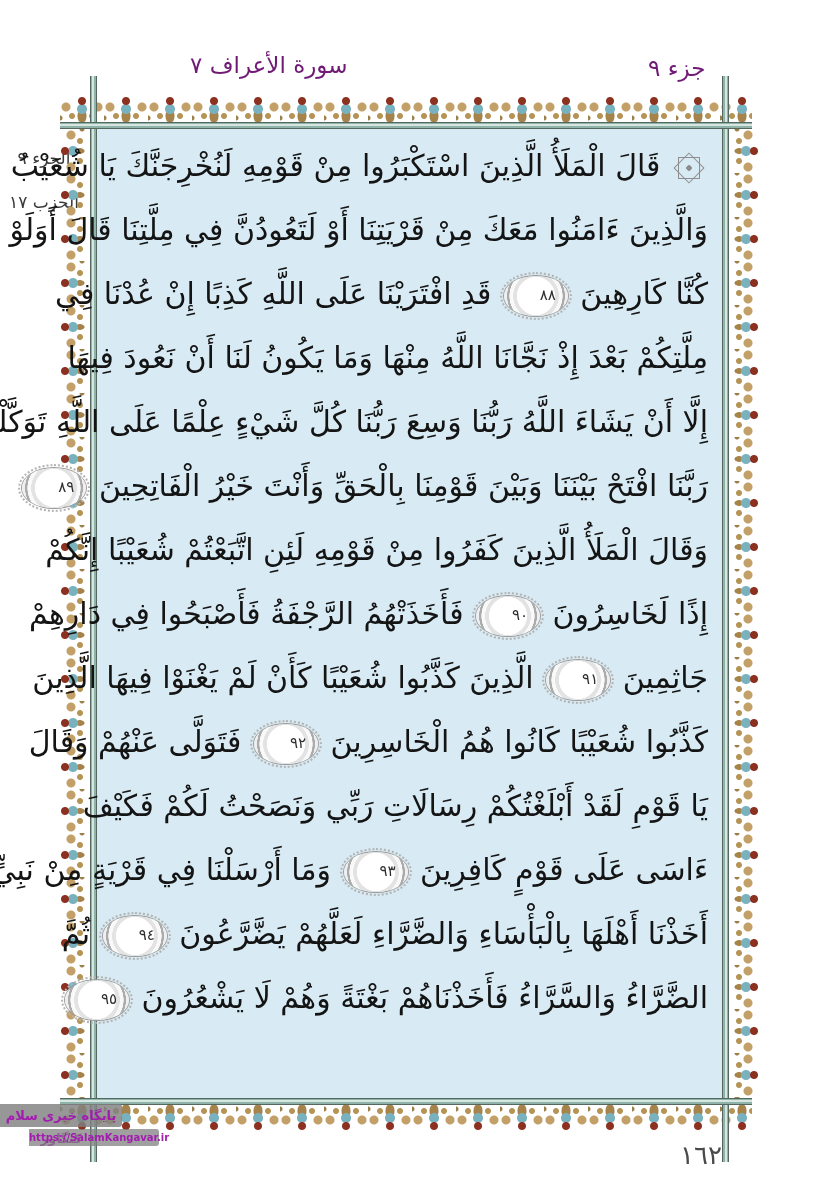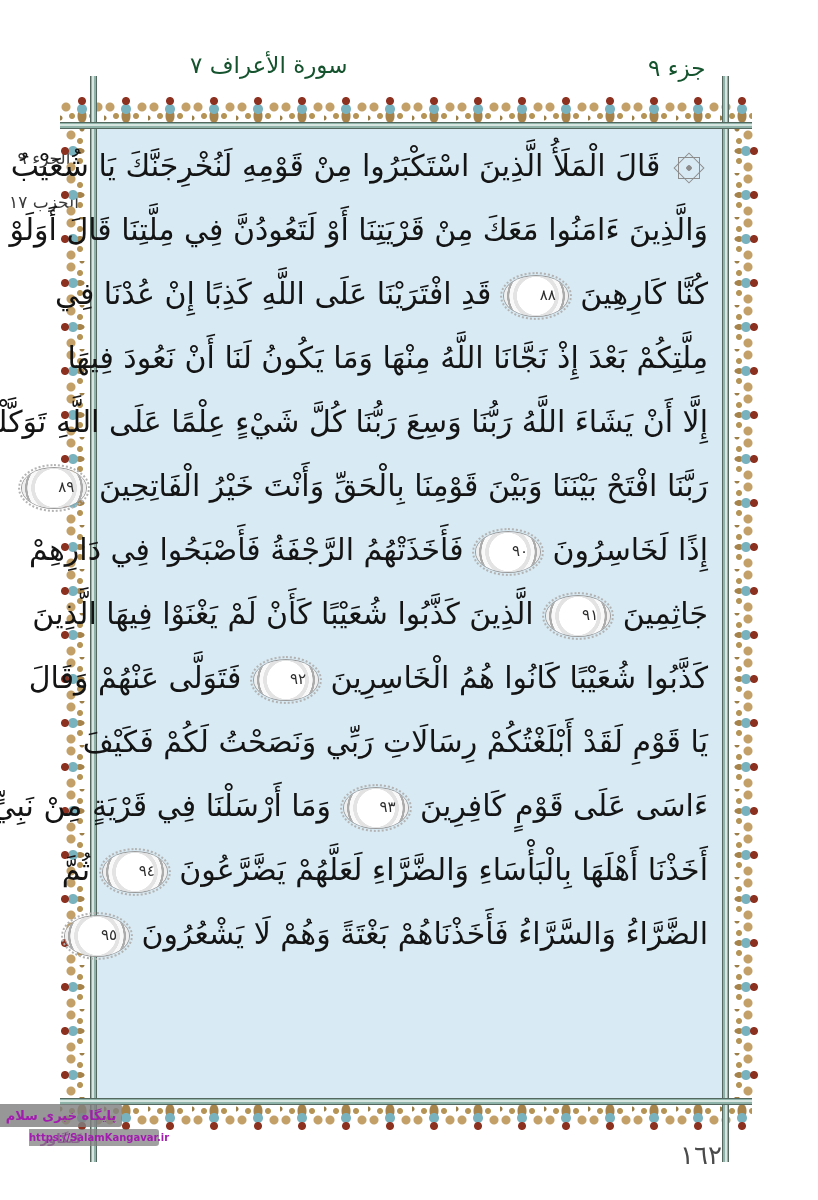--- a/index.html
+++ b/index.html
@@ -1,21 +1,21 @@
 <!DOCTYPE html>
 <html lang="ar" dir="rtl"><head>
 <meta charset="utf-8">
 <style>
   html,body{margin:0;padding:0;background:#e8e8e8;}
   .page{
     position:relative;width:818px;height:1200px;background:#ffffff;
     font-family:"DejaVu Sans",sans-serif;overflow:hidden;direction:rtl;
   }
   
-  .hdr{position:absolute;color:#14532d;font-size:23px;white-space:nowrap;}
+  .hdr{position:absolute;color:#701a75;font-size:23px;white-space:nowrap;}
   .hdr-surah{top:52px;left:190px;}
   .hdr-juz{top:55px;left:648px;}
   .margin-label{position:absolute;color:#3a3a3a;font-size:17px;white-space:nowrap;text-align:center;width:88px;left:0;}
   .margin-juz{top:148px;}
   .margin-hizb{top:192px;}
   
   .vline{position:absolute;top:76px;height:1086px;width:7px;
     background:linear-gradient(to right,#55685f 0 1px,#8fb2a9 1px 2.5px,#d8e6e1 2.5px 4.5px,#8fb2a9 4.5px 6px,#55685f 6px 7px);}
   .vline-left{left:90px;}
   .vline-right{left:722px;}
@@ -108,20 +108,21 @@
       <div class="qline"><span class="rub"></span> <span class="qtext">قَالَ الْمَلَأُ الَّذِينَ اسْتَكْبَرُوا مِنْ قَوْمِهِ لَنُخْرِجَنَّكَ يَا شُعَيْبُ</span></div>
       <div class="qline"><span class="qtext">وَالَّذِينَ ءَامَنُوا مَعَكَ مِنْ قَرْيَتِنَا أَوْ لَتَعُودُنَّ فِي مِلَّتِنَا قَالَ أَوَلَوْ</span></div>
       <div class="qline"><span class="qtext">كُنَّا كَارِهِينَ</span> <span class="ayah">
           <span class="ayah-num">٨٨</span>
         </span> <span class="qtext">قَدِ افْتَرَيْنَا عَلَى اللَّهِ كَذِبًا إِنْ عُدْنَا فِي</span></div>
       <div class="qline"><span class="qtext">مِلَّتِكُمْ بَعْدَ إِذْ نَجَّانَا اللَّهُ مِنْهَا وَمَا يَكُونُ لَنَا أَنْ نَعُودَ فِيهَا</span></div>
       <div class="qline"><span class="qtext">إِلَّا أَنْ يَشَاءَ اللَّهُ رَبُّنَا وَسِعَ رَبُّنَا كُلَّ شَيْءٍ عِلْمًا عَلَى اللَّهِ تَوَكَّلْنَا</span></div>
       <div class="qline"><span class="qtext">رَبَّنَا افْتَحْ بَيْنَنَا وَبَيْنَ قَوْمِنَا بِالْحَقِّ وَأَنْتَ خَيْرُ الْفَاتِحِينَ</span> <span class="ayah">
           <span class="ayah-num">٨٩</span>
         </span></div>
+      <div class="qline"><span class="qtext">وَقَالَ الْمَلَأُ الَّذِينَ كَفَرُوا مِنْ قَوْمِهِ لَئِنِ اتَّبَعْتُمْ شُعَيْبًا إِنَّكُمْ</span></div>
       <div class="qline"><span class="qtext">إِذًا لَخَاسِرُونَ</span> <span class="ayah">
           <span class="ayah-num">٩٠</span>
         </span> <span class="qtext">فَأَخَذَتْهُمُ الرَّجْفَةُ فَأَصْبَحُوا فِي دَارِهِمْ</span></div>
       <div class="qline"><span class="qtext">جَاثِمِينَ</span> <span class="ayah">
           <span class="ayah-num">٩١</span>
         </span> <span class="qtext">الَّذِينَ كَذَّبُوا شُعَيْبًا كَأَنْ لَمْ يَغْنَوْا فِيهَا الَّذِينَ</span></div>
       <div class="qline"><span class="qtext">كَذَّبُوا شُعَيْبًا كَانُوا هُمُ الْخَاسِرِينَ</span> <span class="ayah">
           <span class="ayah-num">٩٢</span>
         </span> <span class="qtext">فَتَوَلَّى عَنْهُمْ وَقَالَ</span></div>
       <div class="qline"><span class="qtext">يَا قَوْمِ لَقَدْ أَبْلَغْتُكُمْ رِسَالَاتِ رَبِّي وَنَصَحْتُ لَكُمْ فَكَيْفَ</span></div>

